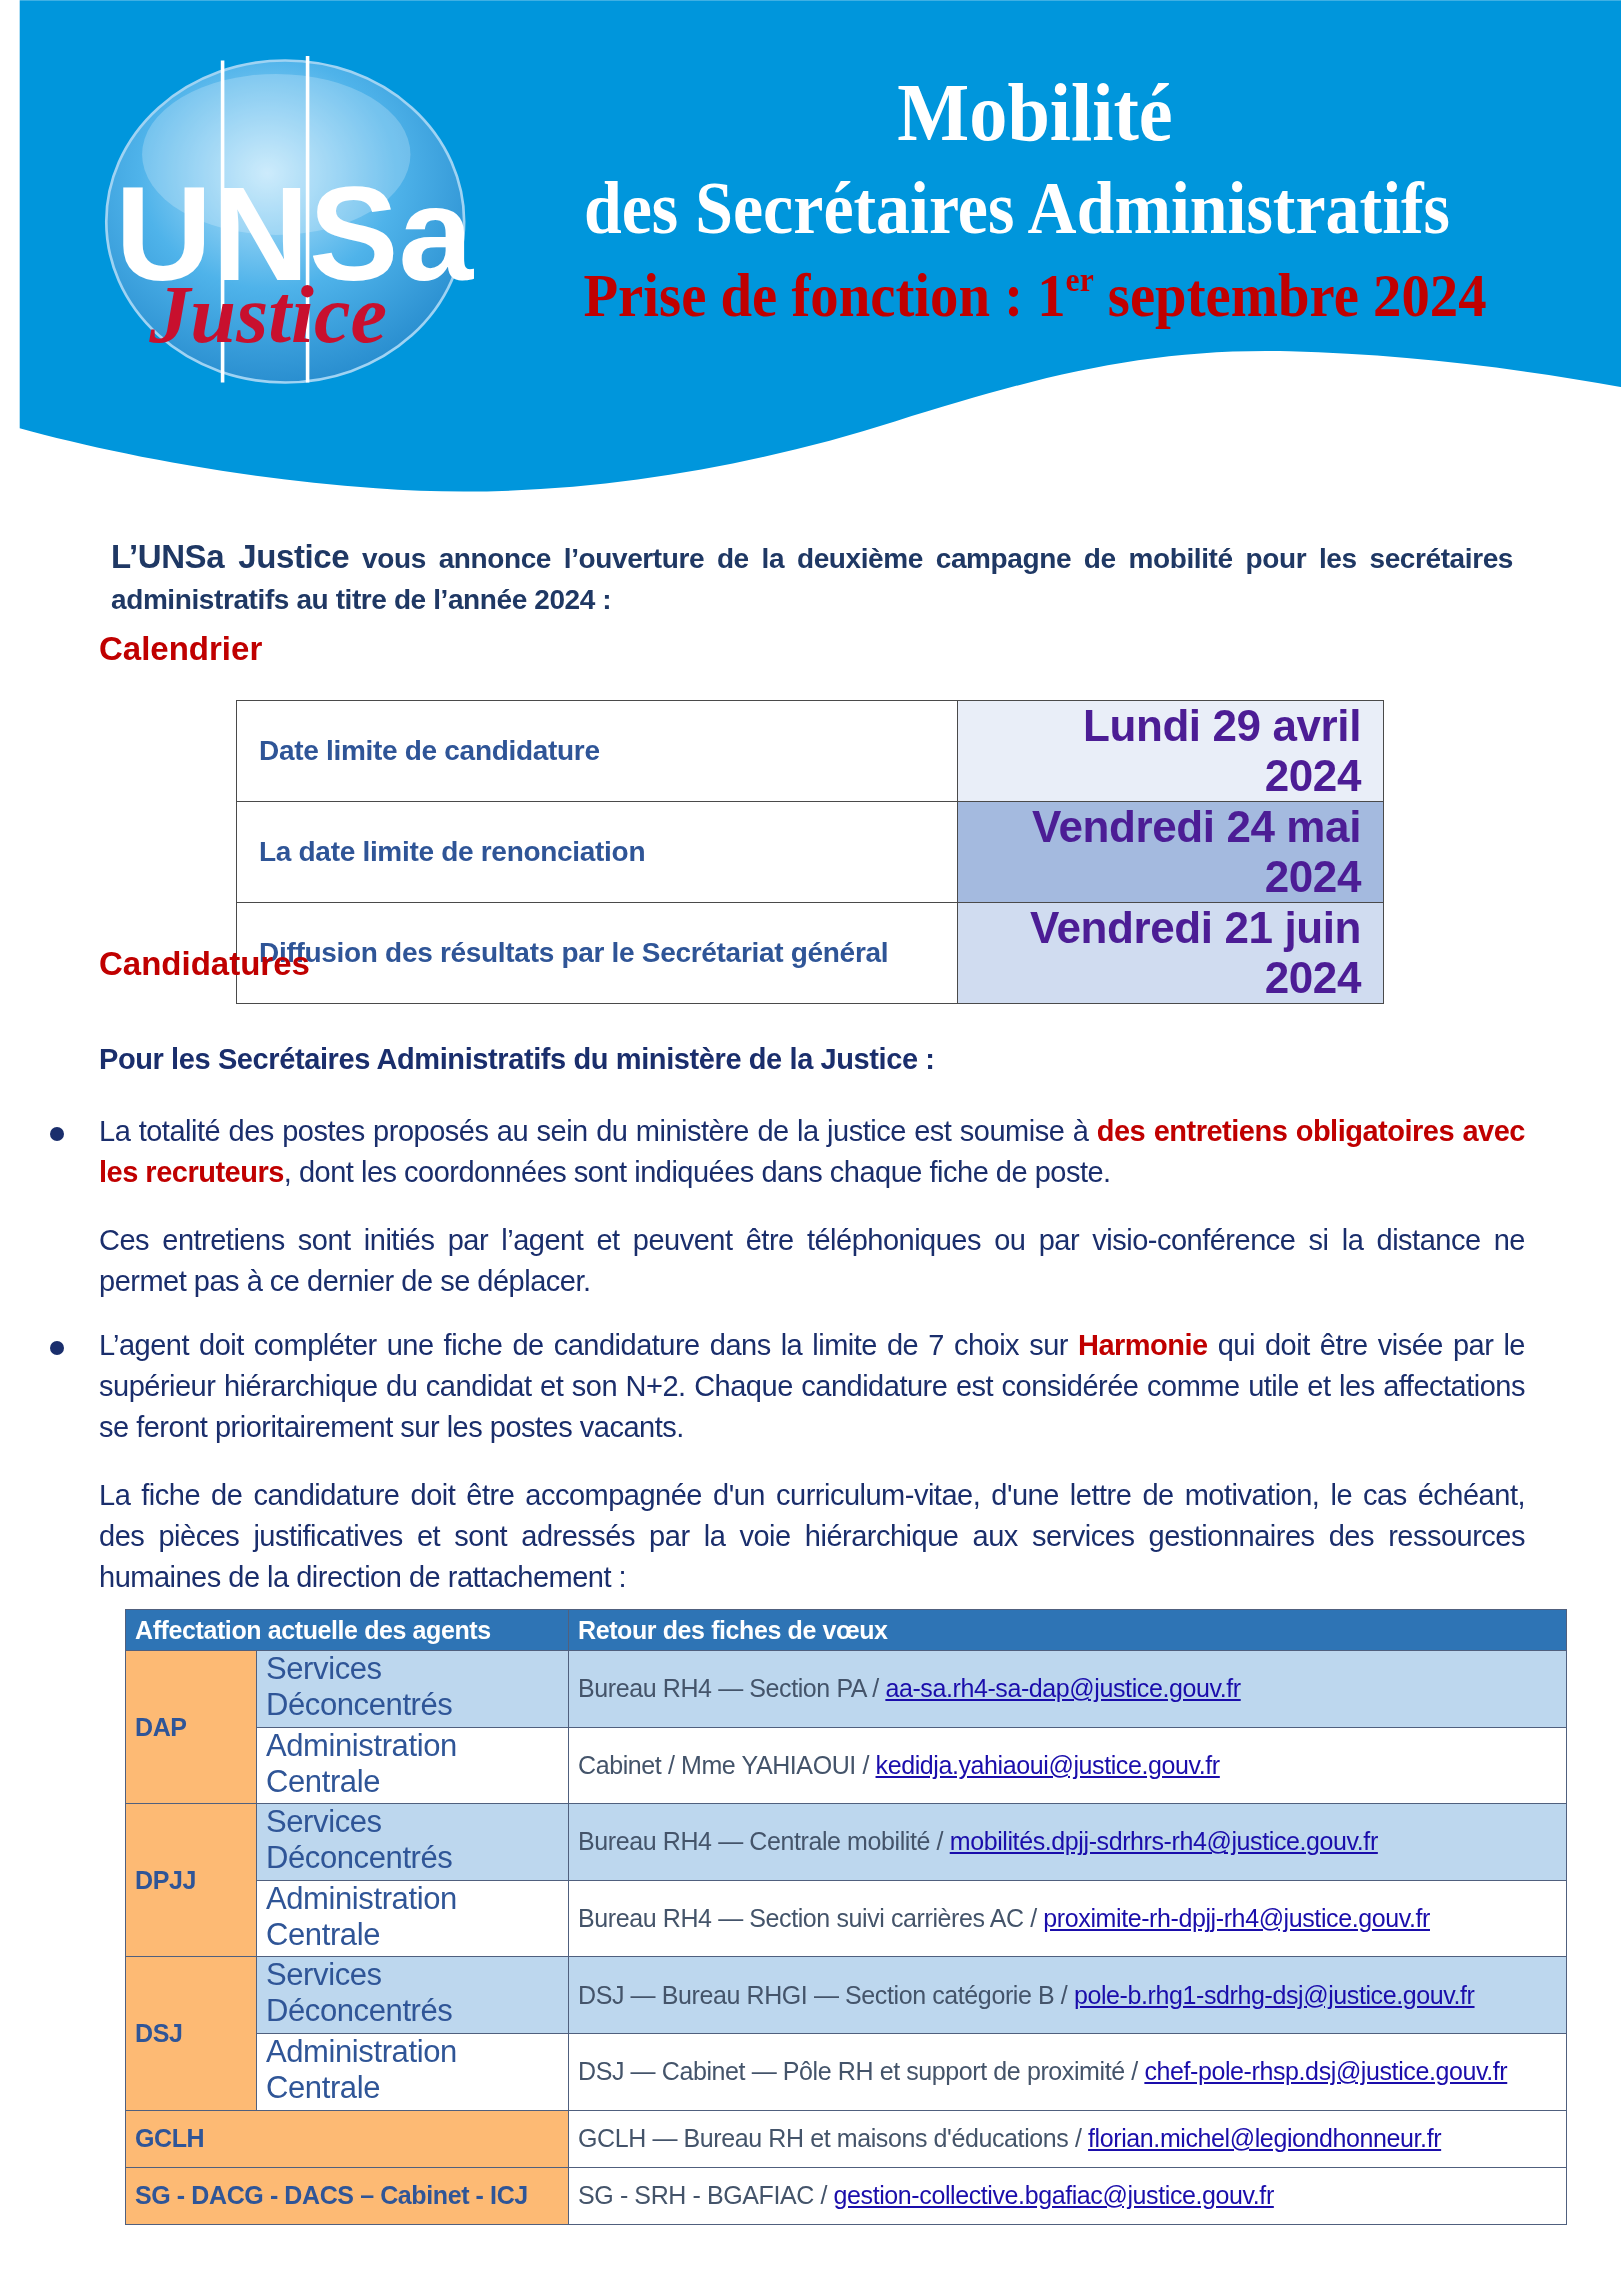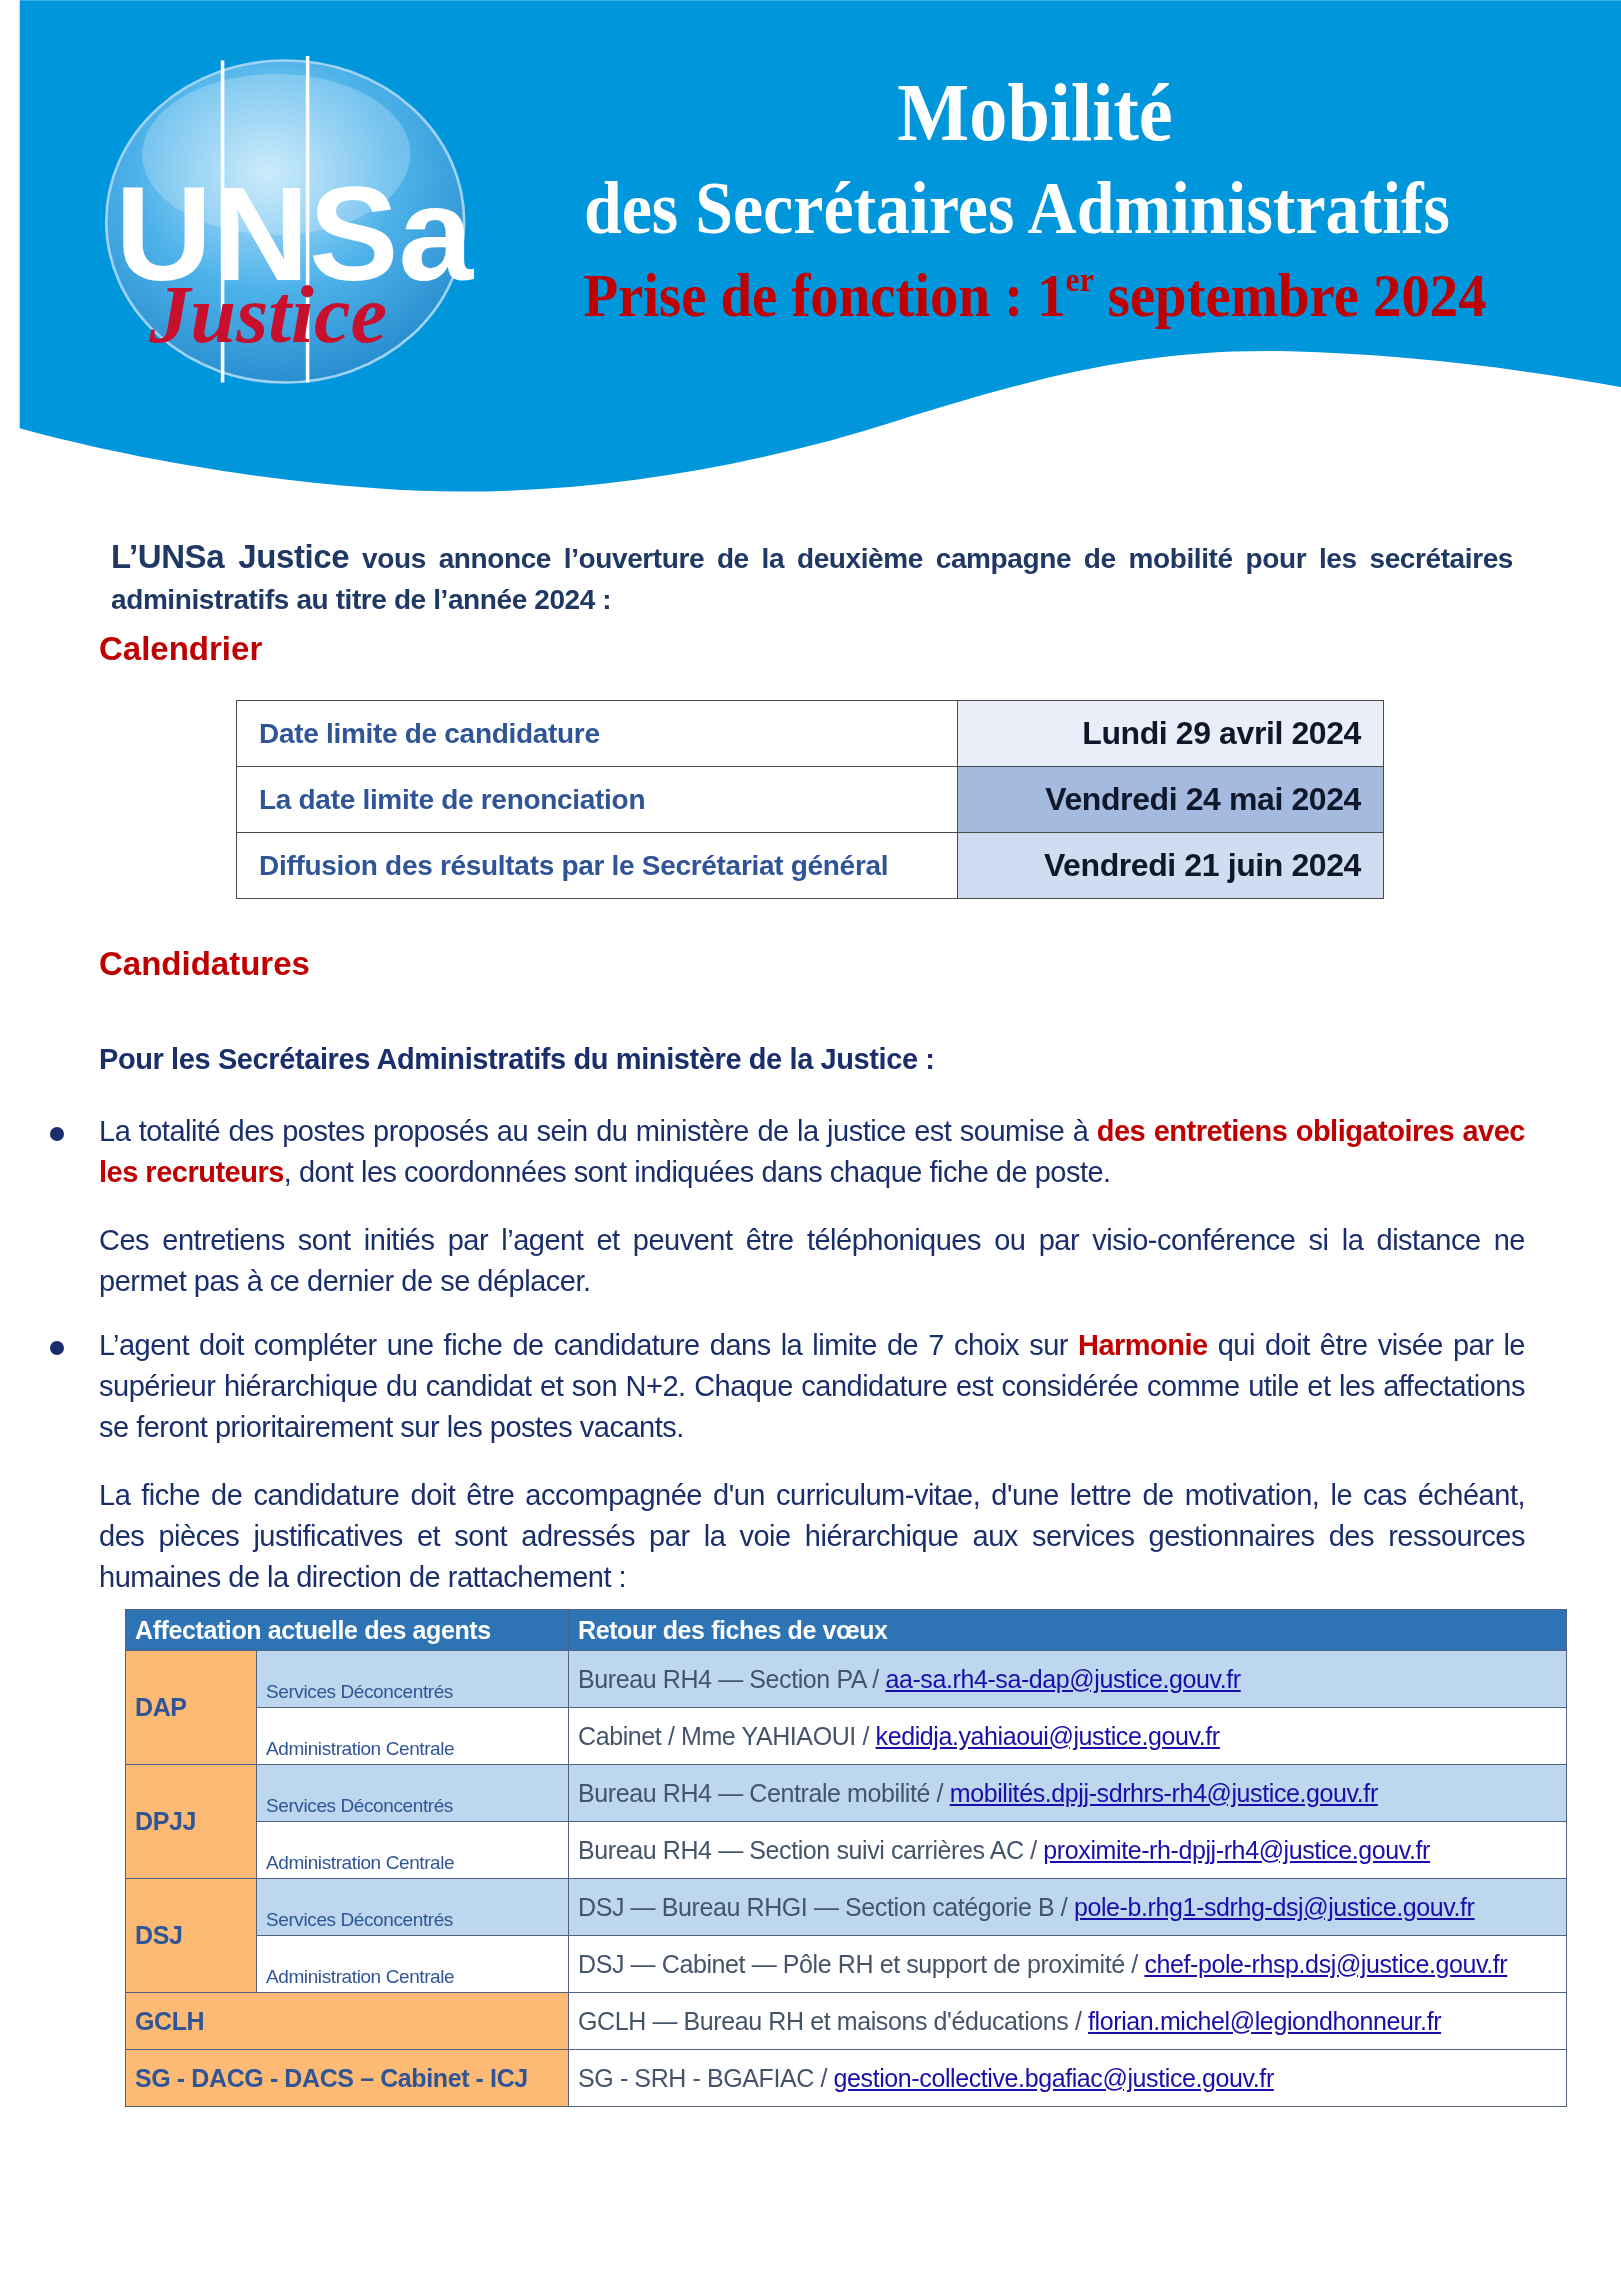--- a/index.html
+++ b/index.html
@@ -17,32 +17,32 @@
 
   
   .content { position: absolute; left: 99px; top: 524px; width: 1426px; }
   .intro { font-size: 28px; line-height: 41px; font-weight: bold; color: #1f3864; text-align: justify; margin: 12px; letter-spacing: -0.4px; }
   .intro .brand { font-size: 33px; }
   .section-title { color: #c00000; font-weight: bold; font-size: 33px; margin: 0; }
 
   .cal-table { position: absolute; left: 236px; top: 700px; width: 1148px; border-collapse: collapse; }
   .cal-table td { border: 1.8px solid #4a4a4a; height: 65px; padding: 0 22px; font-weight: bold; color: #2f5597; }
   .cal-table td.lbl { width: 676px; font-size: 28px; color: #2f5597; letter-spacing: -0.3px; }
-  .cal-table td.val { text-align: right; font-size: 32px; color: #0f172a; letter-spacing: -0.4px; }
+  .cal-table td.val { text-align: right; font-size: 44px; color: #4c1d95; letter-spacing: -0.4px; }
 
   .para { font-size: 29px; line-height: 41px; color: #1a2e6c; text-align: justify; margin: 0; letter-spacing: -0.5px; }
   .red { color: #c00000; font-weight: bold; }
   .bullet-dot { position: absolute; left: 50px; width: 14.3px; height: 14.3px; border-radius: 50%; background: #1a2e6c; }
 
   
   .ct { position: absolute; left: 89px; top: 1609px; width: 1440px; border-collapse: collapse; table-layout: fixed; margin-left: 36px; }
   .ct td, .ct th { border: 1.8px solid #50607e; padding: 0 9px; color: #44546a; font-size: 25px; letter-spacing: -0.4px; }
   .ct th { background: #2e74b5; color: #ffffff; font-weight: bold; text-align: left; height: 40px; font-size: 25px; }
   .ct .org { font-weight: bold; color: #2f5597; font-size: 25px; background: #fdba74; }
-  .ct .sub { color: #2f5597; font-size: 19px; vertical-align: bottom; padding-bottom: 3.6px; }
+  .ct .sub { color: #2f5597; font-size: 31px; vertical-align: bottom; padding-bottom: 3.6px; }
   .ct .shade { background: #bdd7ee; }
   .ct .plain { background: #ffffff; }
   .ct .ret { height: 56px; vertical-align: middle; }
   .ct a { color: #1a0dab; text-decoration: underline; }
 </style>
 </head>
 <body>
 
 <div class="banner">
   <svg class="wave" width="1622" height="502" viewBox="0 0 1811 560">

